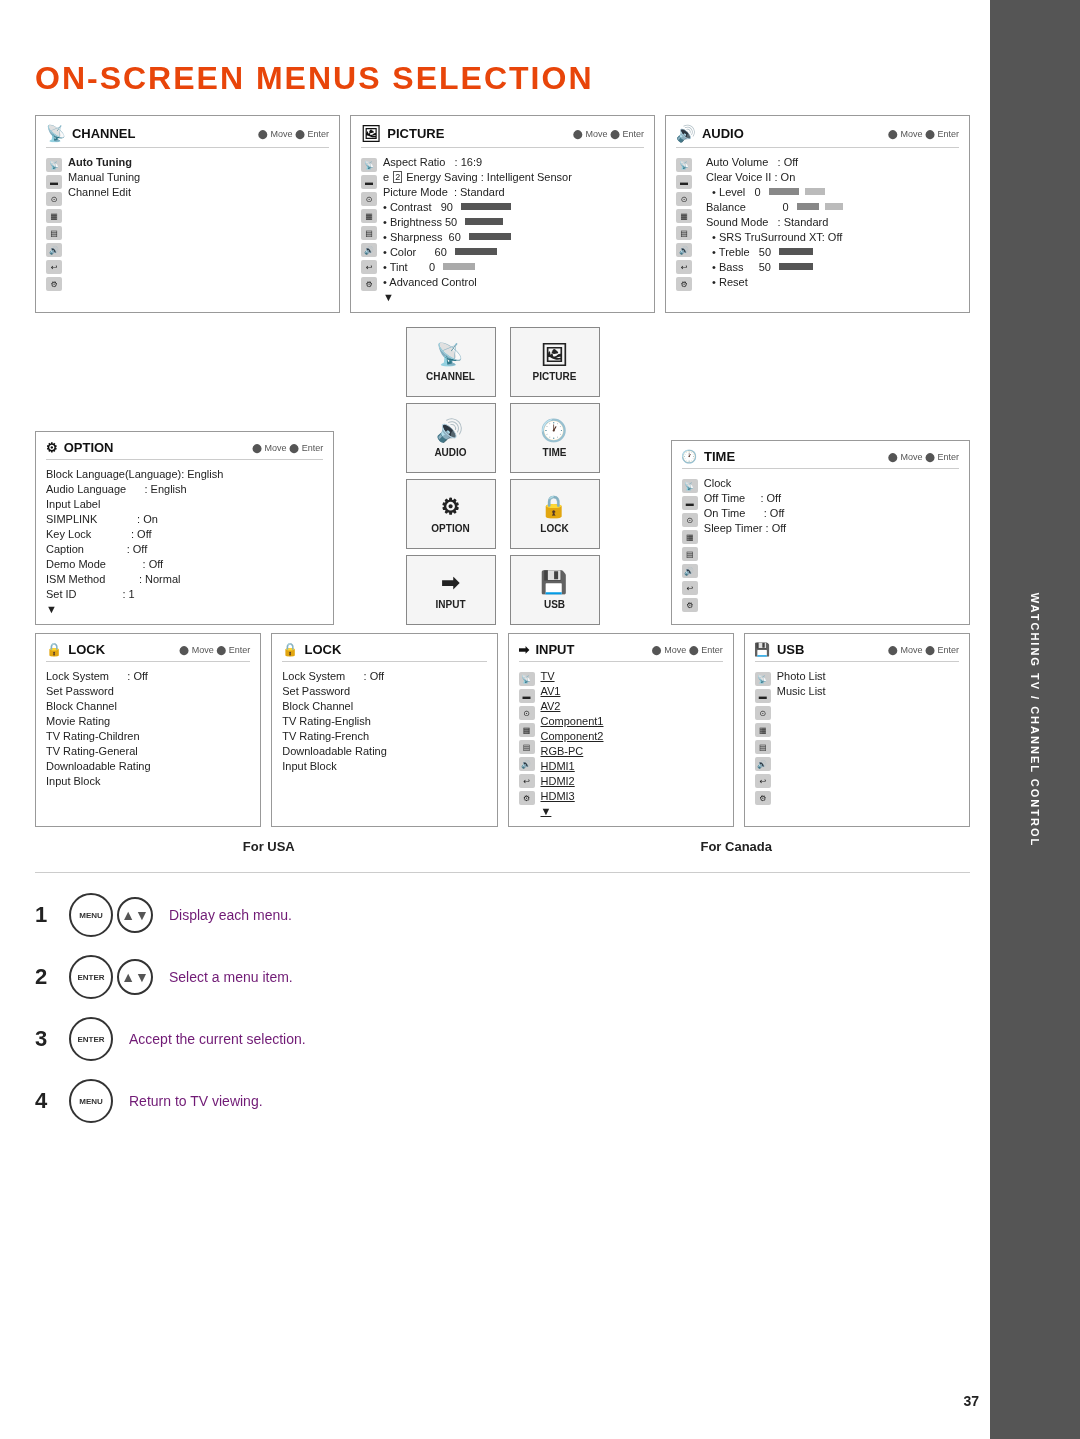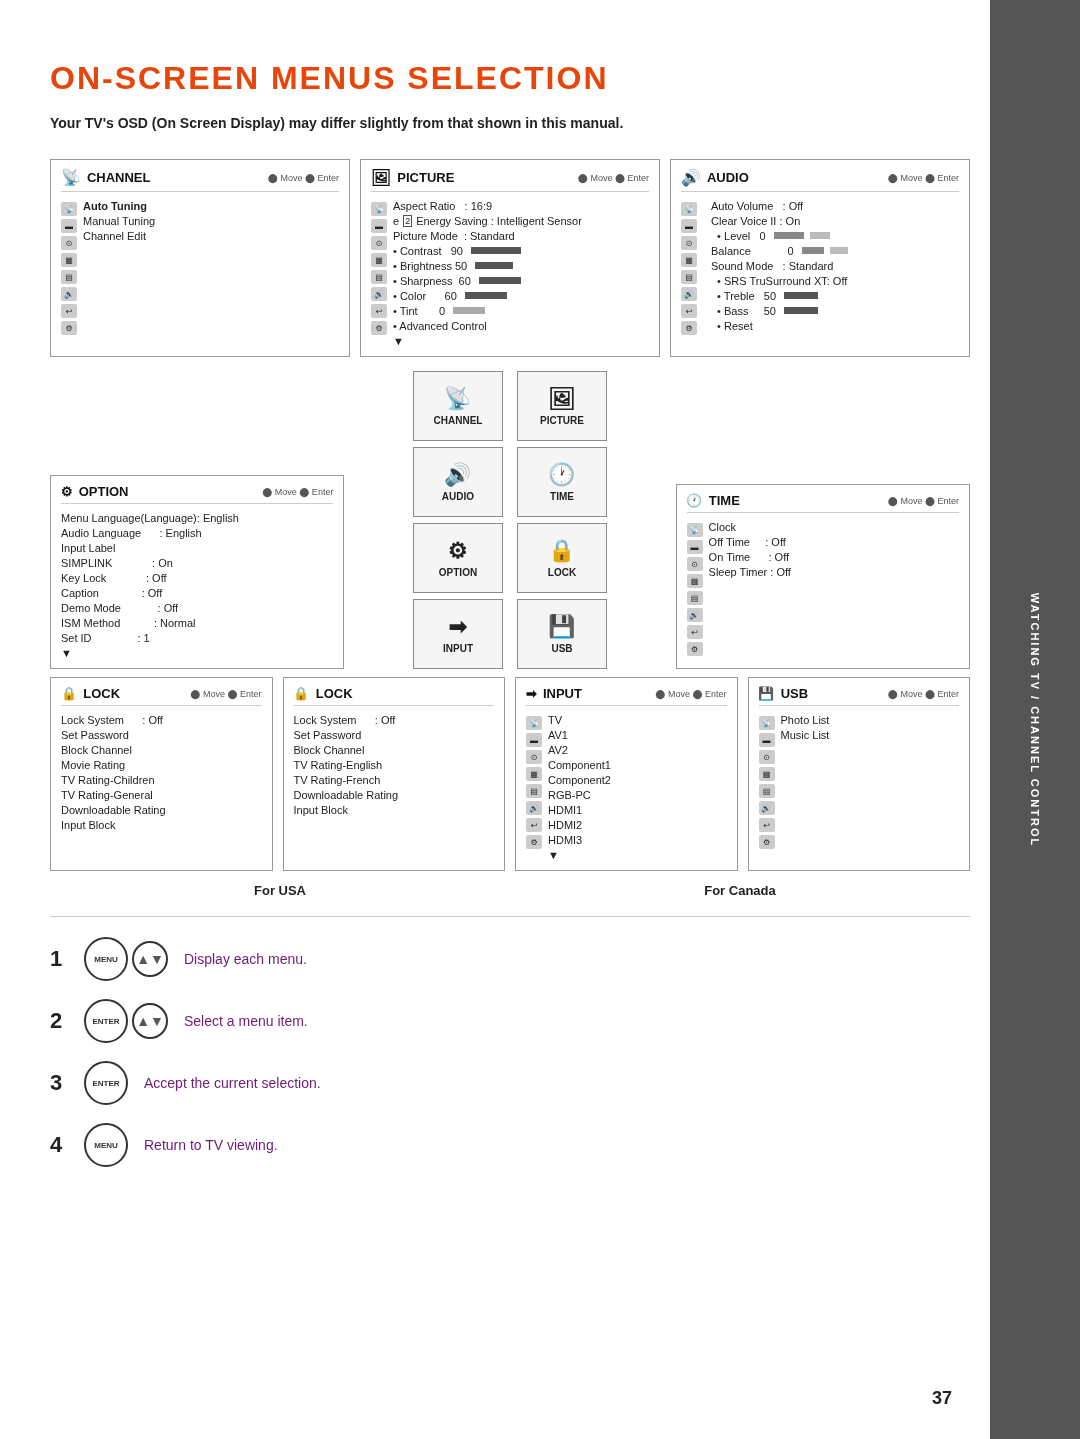--- a/index.html
+++ b/index.html
@@ -7,21 +7,21 @@
       font-family: Arial, Helvetica, sans-serif;
       background: #fff;
       color: #222;
       width: 1080px;
       min-height: 1439px;
       position: relative;
       overflow-x: hidden;
     }
 
     .page-content {
-      padding: 60px 50px 40px 50px;
+      padding: 60px 50px 40px 35px;
       padding-right: 110px;
     }
 
     .page-title {
       font-size: 32px;
       font-weight: 900;
       color: #e8450a;
       letter-spacing: 2px;
       text-transform: uppercase;
       margin-bottom: 18px;
@@ -220,21 +220,20 @@
       justify-content: center;
       font-size: 8px;
     }
   </style>
 </head>
 <body>
 
 <div class="page-content">
 
   <h1 class="page-title">ON-SCREEN MENUS SELECTION</h1>
-  <p class="subtitle">Your TV's OSD (On Screen Display) may differ slightly from that shown in this manual.</p>
 
   <div class="osd-grid">
 
     <div class="menu-box">
       <div class="menu-box-header">
         <div class="menu-box-title">
           <span style="font-size:16px;">📡</span>
           <span>CHANNEL</span>
         </div>
         <span class="move-enter">⬤ Move ⬤ Enter</span>
@@ -330,21 +329,21 @@
 
     <div class="menu-box" style="width:32%; min-height:150px;">
       <div class="menu-box-header">
         <div class="menu-box-title">
           <span>⚙</span>
           <span>OPTION</span>
         </div>
         <span class="move-enter">⬤ Move ⬤ Enter</span>
       </div>
       <ul class="menu-items" style="font-size:10px;">
-        <li>Menu Language(Language): English</li>
+        <li>Block Language(Language): English</li>
         <li>Audio Language &nbsp;&nbsp;&nbsp;&nbsp;&nbsp;: English</li>
         <li>Input Label</li>
         <li>SIMPLINK &nbsp;&nbsp;&nbsp;&nbsp;&nbsp;&nbsp;&nbsp;&nbsp;&nbsp;&nbsp;&nbsp;&nbsp;: On</li>
         <li>Key Lock &nbsp;&nbsp;&nbsp;&nbsp;&nbsp;&nbsp;&nbsp;&nbsp;&nbsp;&nbsp;&nbsp;&nbsp;: Off</li>
         <li>Caption &nbsp;&nbsp;&nbsp;&nbsp;&nbsp;&nbsp;&nbsp;&nbsp;&nbsp;&nbsp;&nbsp;&nbsp;&nbsp;: Off</li>
         <li>Demo Mode &nbsp;&nbsp;&nbsp;&nbsp;&nbsp;&nbsp;&nbsp;&nbsp;&nbsp;&nbsp;&nbsp;: Off</li>
         <li>ISM Method &nbsp;&nbsp;&nbsp;&nbsp;&nbsp;&nbsp;&nbsp;&nbsp;&nbsp;&nbsp;: Normal</li>
         <li>Set ID &nbsp;&nbsp;&nbsp;&nbsp;&nbsp;&nbsp;&nbsp;&nbsp;&nbsp;&nbsp;&nbsp;&nbsp;&nbsp;&nbsp;: 1</li>
         <li>▼</li>
       </ul>
@@ -470,21 +469,21 @@
         <div class="sidebar-icons">
           <div class="sidebar-icon-item">📡</div>
           <div class="sidebar-icon-item">▬</div>
           <div class="sidebar-icon-item">⊙</div>
           <div class="sidebar-icon-item">▦</div>
           <div class="sidebar-icon-item">▤</div>
           <div class="sidebar-icon-item">🔊</div>
           <div class="sidebar-icon-item">↩</div>
           <div class="sidebar-icon-item">⚙</div>
         </div>
-        <ul class="menu-items" style="font-size:11px;">
+        <ul class="menu-items" style="font-size:11px;text-decoration:underline;">
           <li>TV</li>
           <li>AV1</li>
           <li>AV2</li>
           <li>Component1</li>
           <li>Component2</li>
           <li>RGB-PC</li>
           <li>HDMI1</li>
           <li>HDMI2</li>
           <li>HDMI3</li>
           <li>▼</li>
@@ -568,13 +567,13 @@
       <span class="step-desc">Return to TV viewing.</span>
     </div>
 
   </div>
 </div>
 
 <div style="position:fixed; right:0; top:0; bottom:0; width:90px; background:#555; display:flex; align-items:center; justify-content:center;">
   <div style="transform:rotate(90deg); white-space:nowrap; color:#fff; font-size:11px; font-weight:bold; letter-spacing:2px;">WATCHING TV / CHANNEL CONTROL</div>
 </div>
 
-<div style="position:absolute; bottom:30px; right:128px; font-size:18px; font-weight:bold;">37</div>
+<div style="position:absolute; bottom:30px; right:101px; font-size:14px; font-weight:bold;">37</div>
 
 </body></html>

